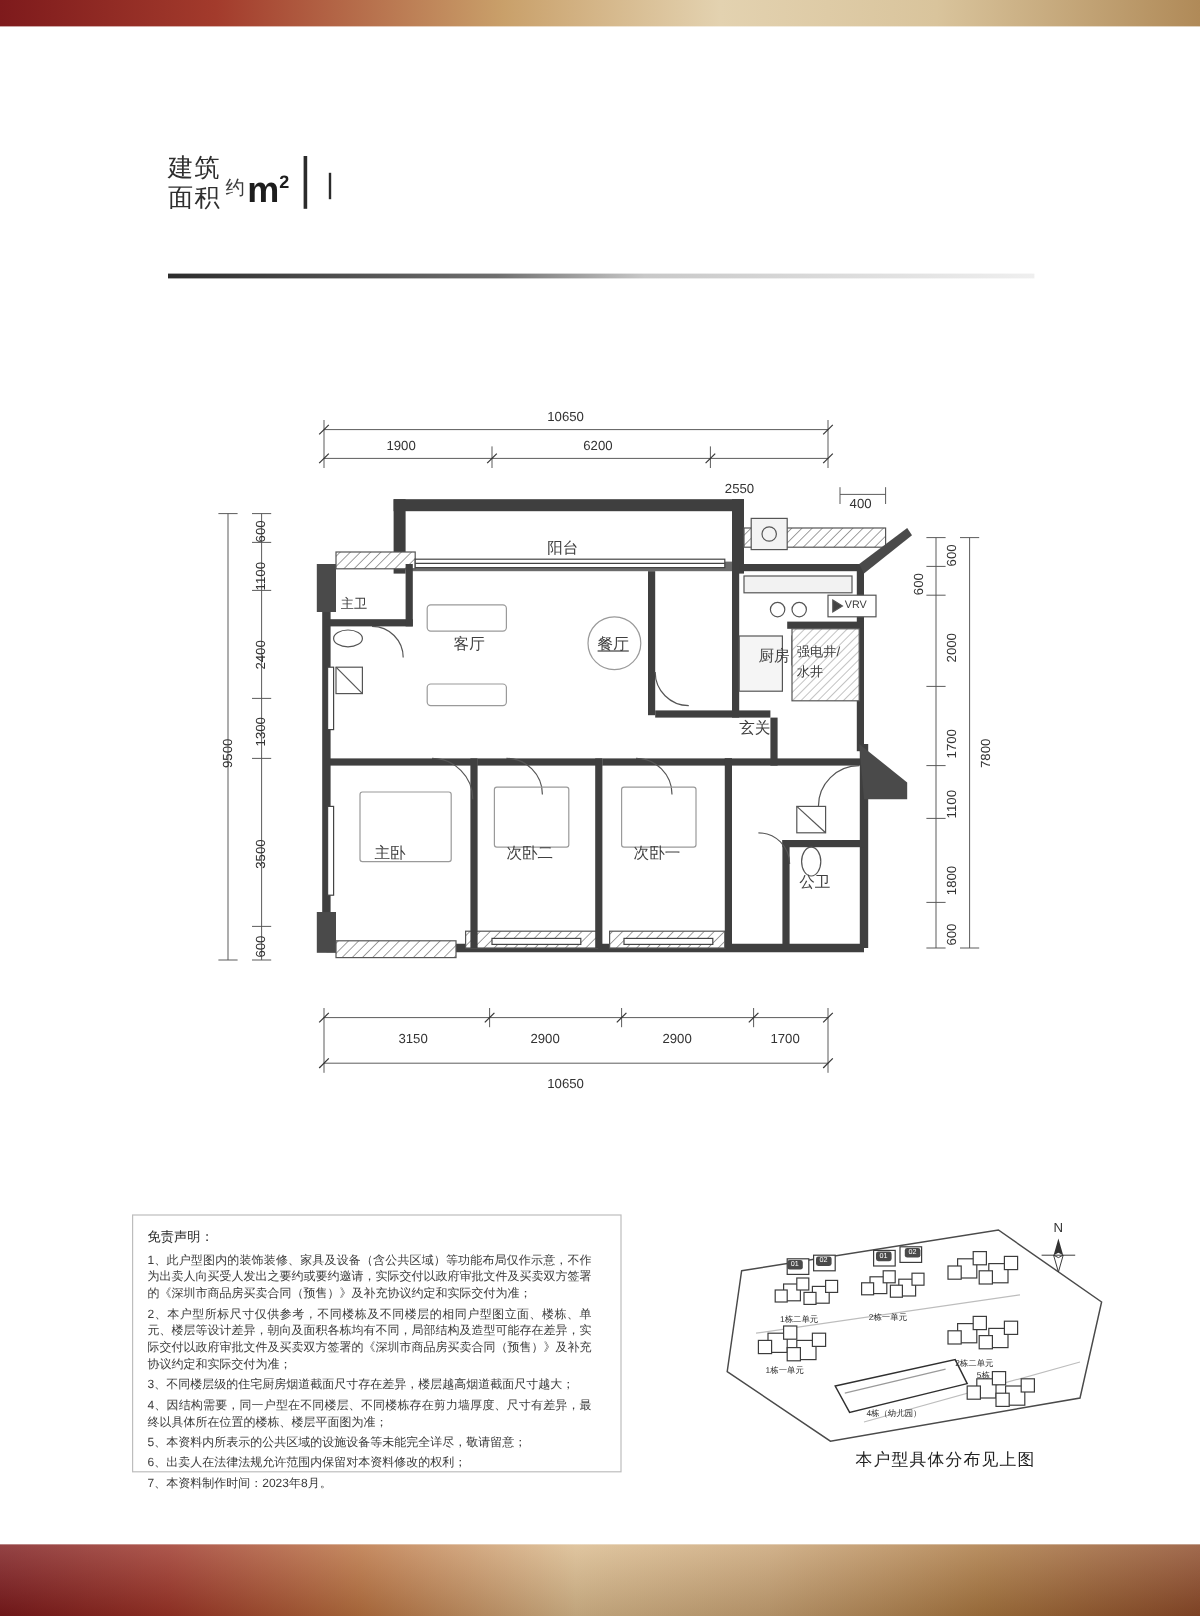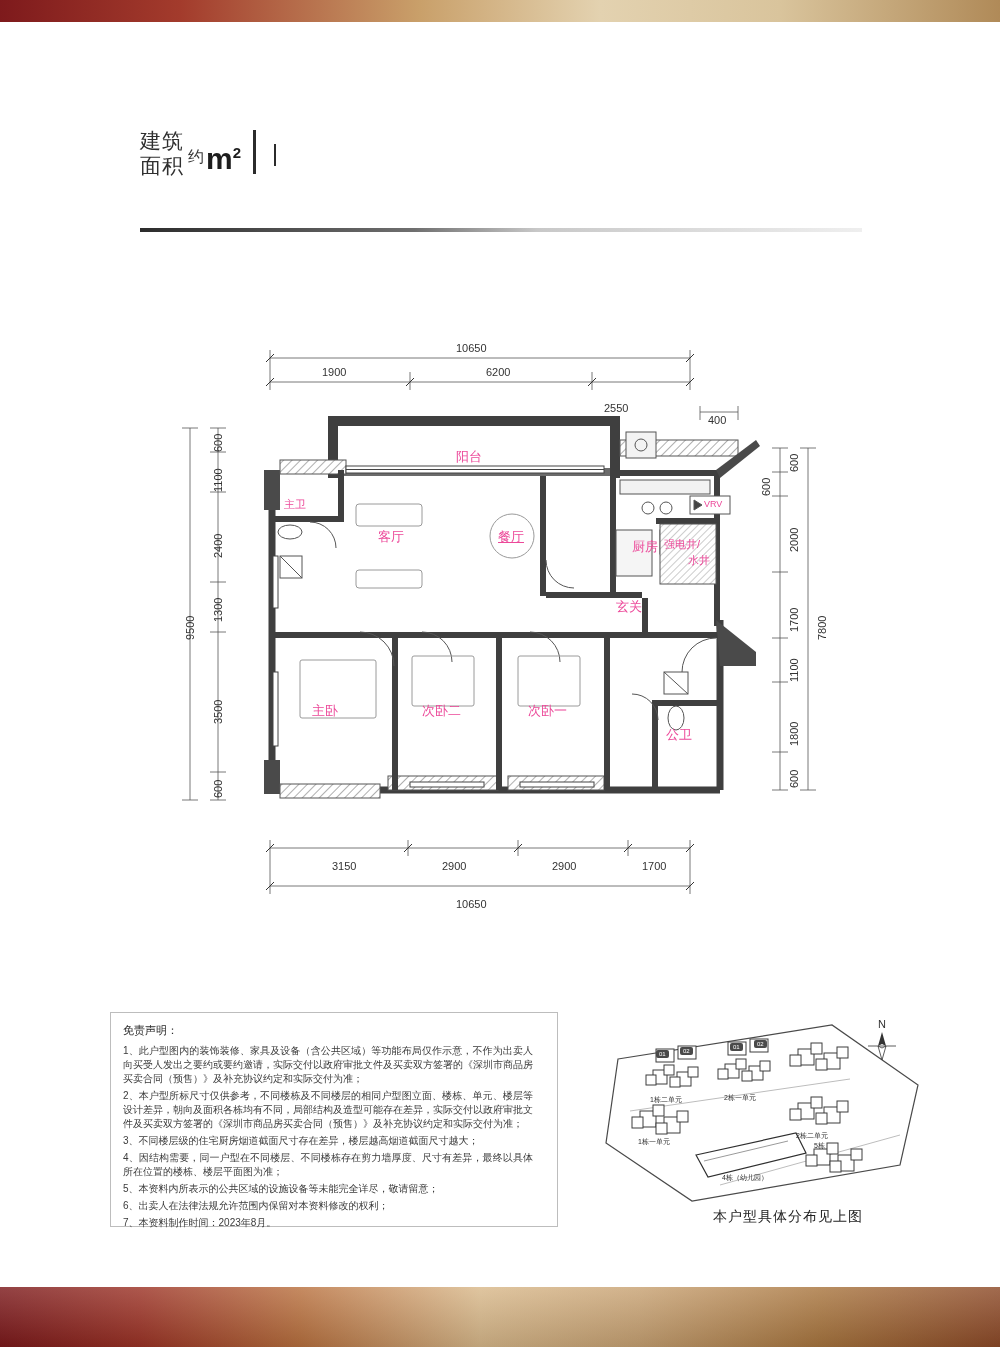--- a/index.html
+++ b/index.html
@@ -29,27 +29,27 @@
   .hdr-sup{font-size:15px;vertical-align:super;font-weight:bold;}
   .hdr-bar{display:inline-block;width:3px;height:44px;background:#2b2b2b;margin:0 12px 4px 12px;}
   .hdr-type{font-size:36px;color:#1d1d1d;letter-spacing:2px;position:relative;top:-4px;}
   .hdr-tick{display:inline-block;width:2px;height:22px;background:#2b2b2b;margin-left:6px;position:relative;top:-12px;}
   .hdr-rule{position:absolute;left:140px;top:228px;width:722px;height:4px;
     background:linear-gradient(90deg,#2c2c2c 0%,#6f6f6f 38%,#c8c8c8 55%,#efefef 100%);}
 
   
   .plan{position:absolute;left:160px;top:320px;width:680px;height:600px;}
   svg.planvec{position:absolute;left:0;top:0;}
-  .rlabel{position:absolute;font-size:13px;color:#ec4899;white-space:nowrap;}
+  .rlabel{position:absolute;font-size:13px;color:#404040;white-space:nowrap;}
   .rlabel.sm{font-size:11px;line-height:13px;}
   .dimtxt{position:absolute;font-size:11px;color:#333;white-space:nowrap;}
   .dimtxt.v{transform:rotate(-90deg);transform-origin:left top;}
 
   
-  .disc{position:absolute;left:110px;top:1012px;width:448px;height:215px;
+  .disc{position:absolute;left:110px;top:1012px;width:408px;height:215px;
     border:1px solid #bdbdbd;background:#fff;padding:10px 12px 10px 12px;box-sizing:border-box;}
   .disc h4{margin:0 0 6px 0;font-size:11px;font-weight:normal;color:#2b2b2b;}
   .disc p{margin:0 12px 3px 0;font-size:10px;line-height:14px;color:#3b3b3b;text-align:justify;}
 
   
   .site{position:absolute;left:600px;top:1015px;width:330px;height:215px;}
   .site-cap{position:absolute;left:713px;top:1208px;font-size:14px;color:#222;letter-spacing:1px;}
   .compass{position:absolute;left:862px;top:1018px;width:40px;height:48px;text-align:center;}
   .compass .n{font-size:11px;color:#333;}
   .bldg-lbl{position:absolute;font-size:7px;color:#2b2b2b;white-space:nowrap;}
@@ -270,21 +270,21 @@
   <div class="rlabel" style="left:218px;top:208px;">客厅</div>
   <div class="rlabel" style="left:338px;top:208px;text-decoration:underline;">餐厅</div>
   <div class="rlabel" style="left:472px;top:190px;margin-top:28px;">厨房</div>
   <div class="rlabel sm" style="left:124px;top:178px;width:22px;line-height:13px;"><span>主卫</span></div>
   <div class="rlabel" style="left:456px;top:278px;">玄关</div>
   <div class="rlabel" style="left:152px;top:382px;font-family:Liberation Serif, serif;">主卧</div>
   <div class="rlabel" style="left:262px;top:382px;">次卧二</div>
   <div class="rlabel" style="left:368px;top:382px;">次卧一</div>
   <div class="rlabel" style="left:506px;top:406px;">公卫</div>
   <div class="rlabel sm" style="left:504px;top:218px;">强电井/</div>
-  <div class="rlabel sm" style="left:528px;top:234px;">水井</div>
+  <div class="rlabel sm" style="left:504px;top:234px;">水井</div>
   <div class="rlabel sm" style="left:544px;top:178px;font-size:9px;">VRV</div>
 
   <div class="dimtxt" style="left:296px;top:22px;">10650</div>
   <div class="dimtxt" style="left:162px;top:46px;">1900</div>
   <div class="dimtxt" style="left:326px;top:46px;">6200</div>
   <div class="dimtxt" style="left:444px;top:46px;margin-top:36px;">2550</div>
   <div class="dimtxt" style="left:548px;top:74px;margin-top:20px;">400</div>
 
   <div class="dimtxt" style="left:172px;top:540px;">3150</div>
   <div class="dimtxt" style="left:282px;top:540px;">2900</div>

